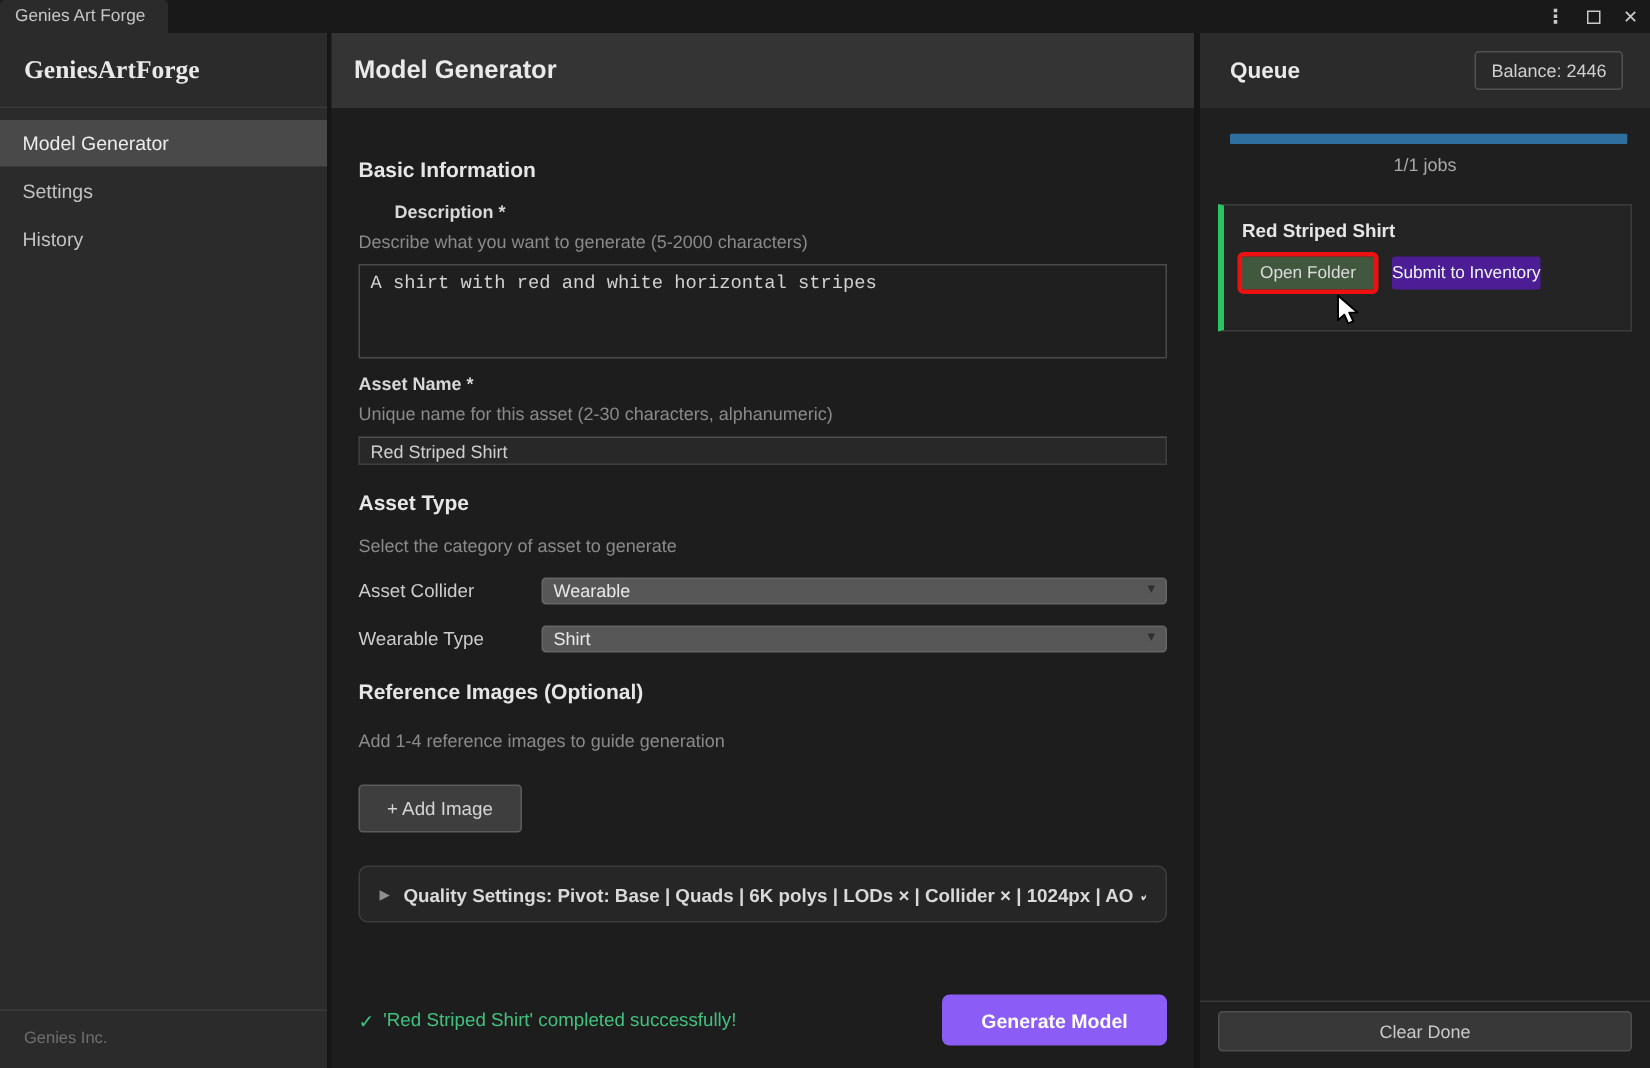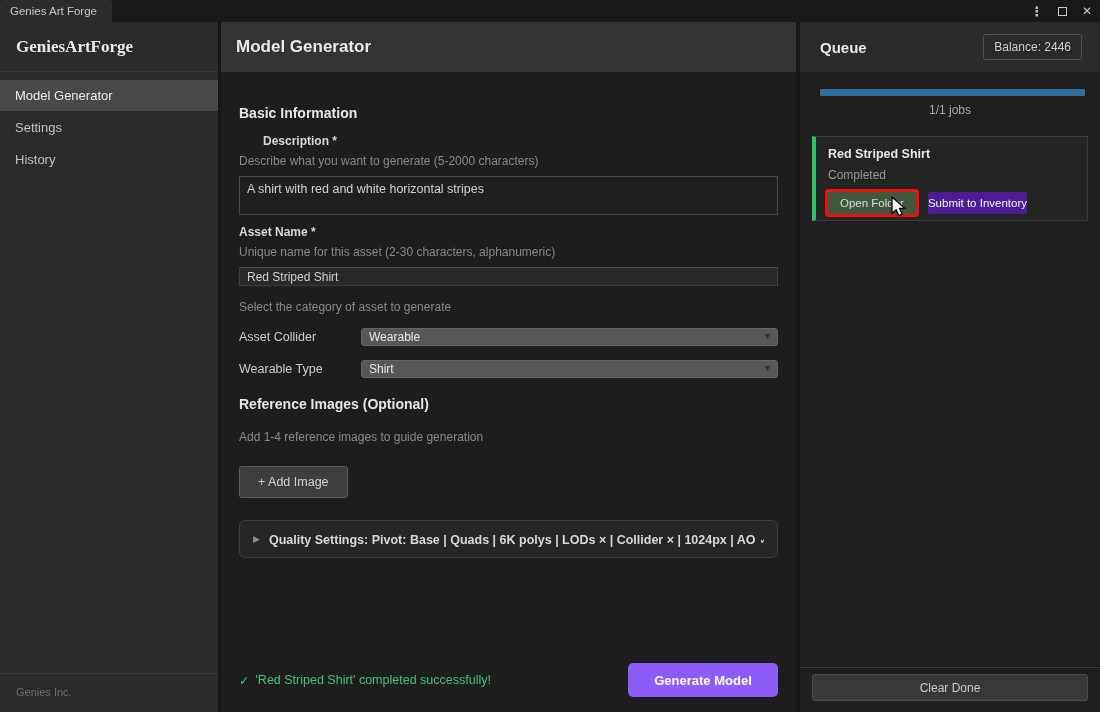--- a/index.html
+++ b/index.html
@@ -32,23 +32,23 @@
   
   .main { position:absolute; left:221px; top:22px; width:575px; height:690px; background:#1d1d1d; }
   .main-header { height:50px; line-height:50px; background:#343434; padding-left:15px;
                  font-size:17px; font-weight:700; color:#e9e9e9; }
   .main-body { position:absolute; top:50px; left:0; right:0; bottom:0; background:#1d1d1d; padding:0 18px; }
   h2.section { font-size:14px; font-weight:700; color:#e6e6e6; }
   .h-basic { margin-top:33px; }
   .f-label { font-size:12px; font-weight:700; color:#d8d8d8; }
   .hint { font-size:12px; color:#8a8a8a; }
   .lbl-desc { margin-top:13px;padding-left:24px; } .hint-desc { margin-top:6px; }
-  .desc-area { display:block; margin-top:8px; width:100%; height:39px; resize:none;
+  .desc-area { display:block; margin-top:8px; width:100%; height:63px; resize:none;
                background:#1f1f1f; border:1px solid #4a4a4a; color:#d2d2d2; font-size:12.5px;
-               font-family:Liberation Sans, sans-serif; padding:5px 7px; outline:none; }
+               font-family:Liberation Mono, monospace; padding:5px 7px; outline:none; }
   .lbl-name { margin-top:10px; } .hint-name { margin-top:6px; }
   .name-input { display:block; margin-top:8px; width:100%; height:19px; background:#282828;
                 border:1px solid #3e3e3e; border-top-color:#4e4e4e; color:#cfcfcf; font-size:12px;
                 font-family:"Liberation Sans","DejaVu Sans",sans-serif; padding:0 7px; outline:none; }
   .h-type { margin-top:17px; }
   .hint-type { margin-top:14px; }
   .drow { display:flex; align-items:center; margin-top:14px; }
   .drow-label { width:122px; font-size:12.5px; color:#cccccc; flex:none; }
   .dropdown { flex:1; height:18px; background:#575757; border:1px solid #656565; border-radius:3px;
               display:flex; align-items:center; padding:0 7px; cursor:pointer; position:relative; }
@@ -137,20 +137,21 @@
       <h2 class="section h-basic">Basic Information</h2>
 
       <div class="f-label lbl-desc">Description *</div>
       <div class="hint hint-desc">Describe what you want to generate (5-2000 characters)</div>
       <textarea class="desc-area" spellcheck="false" style="">A shirt with red and white horizontal stripes</textarea>
 
       <div class="f-label lbl-name">Asset Name *</div>
       <div class="hint hint-name">Unique name for this asset (2-30 characters, alphanumeric)</div>
       <input class="name-input" type="text" spellcheck="false" value="Red Striped Shirt" style="">
 
+      <h2 class="section h-type">Asset Type</h2>
       <div class="hint hint-type">Select the category of asset to generate</div>
 
       <div class="drow">
         <span class="drow-label">Asset Collider</span>
         <div class="dropdown">
           <span class="dd-value">Wearable</span>
           <span class="dd-arrow">▾</span>
         </div>
       </div>
 
@@ -188,21 +189,20 @@
       <button class="balance">Balance: 2446</button>
     </div>
 
     <div class="progress-track">
       <div class="progress-fill" style="width: 100%;"></div>
     </div>
     <div class="jobs-label">1/1 jobs</div>
 
     <div class="job-card">
       <div class="job-title">Red Striped Shirt</div>
-      <div class="job-status">Completed</div>
       <div class="job-actions">
         <button class="open-folder">Open Folder</button>
         <button class="submit-inv">Submit to Inventory</button>
       </div>
     </div>
 
     <div class="q-sep"></div>
     <button class="clear-done">Clear Done</button>
   </section>
 

